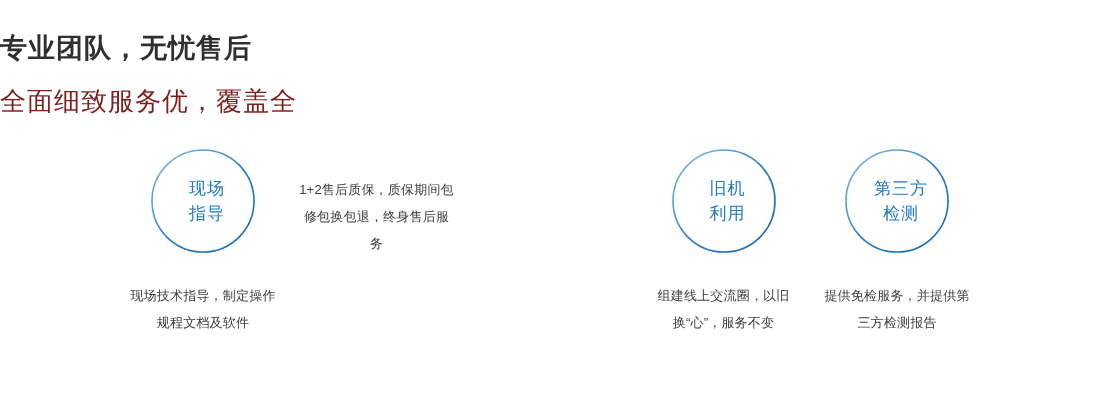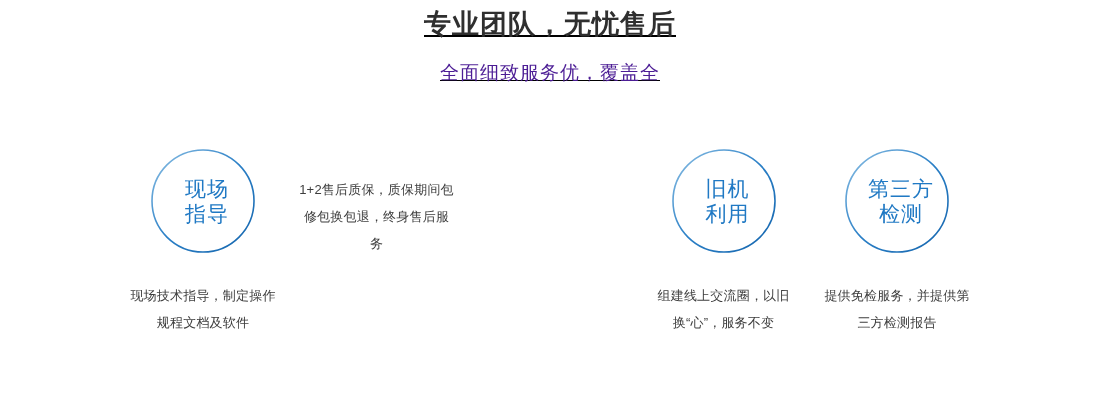--- a/index.html
+++ b/index.html
@@ -18,37 +18,36 @@
   .page {
     width: 1100px;
     height: 404px;
     position: relative;
     background: #ffffff;
   }
 
   
   .heading {
     width: 100%;
-    text-align: center;
-    padding-top: 8px;
+    text-align: left;
+    padding-top: 32px;
     box-sizing: border-box;
-    text-decoration: underline;
   }
   .title {
     font-size: 27px;
     font-weight: bold;
     color: #2f2f2f;
     letter-spacing: 1px;
     line-height: 1.2;
     margin: 0;
   }
   .subtitle {
-    font-size: 19px;
+    font-size: 26px;
     font-weight: normal;
-    color: #4c1d95;
+    color: #7f1d1d;
     letter-spacing: 1px;
     line-height: 1.2;
     margin: 22px 0 0 0;
   }
 
   
   .features {
     position: absolute;
     top: 148px;
     left: 124px;
@@ -76,21 +75,21 @@
     position: absolute;
     top: 0;
     left: 0;
     width: 106px;
     height: 106px;
     display: block;
   }
   .circle-label {
     position: relative;
     z-index: 2;
-    font-size: 21px;
+    font-size: 17px;
     line-height: 25px;
     color: #2079c4;
     text-align: center;
     font-weight: normal;
     letter-spacing: 1px;
     white-space: pre-line;
     margin-left: 8px;
   }
 
   .feature-desc {

